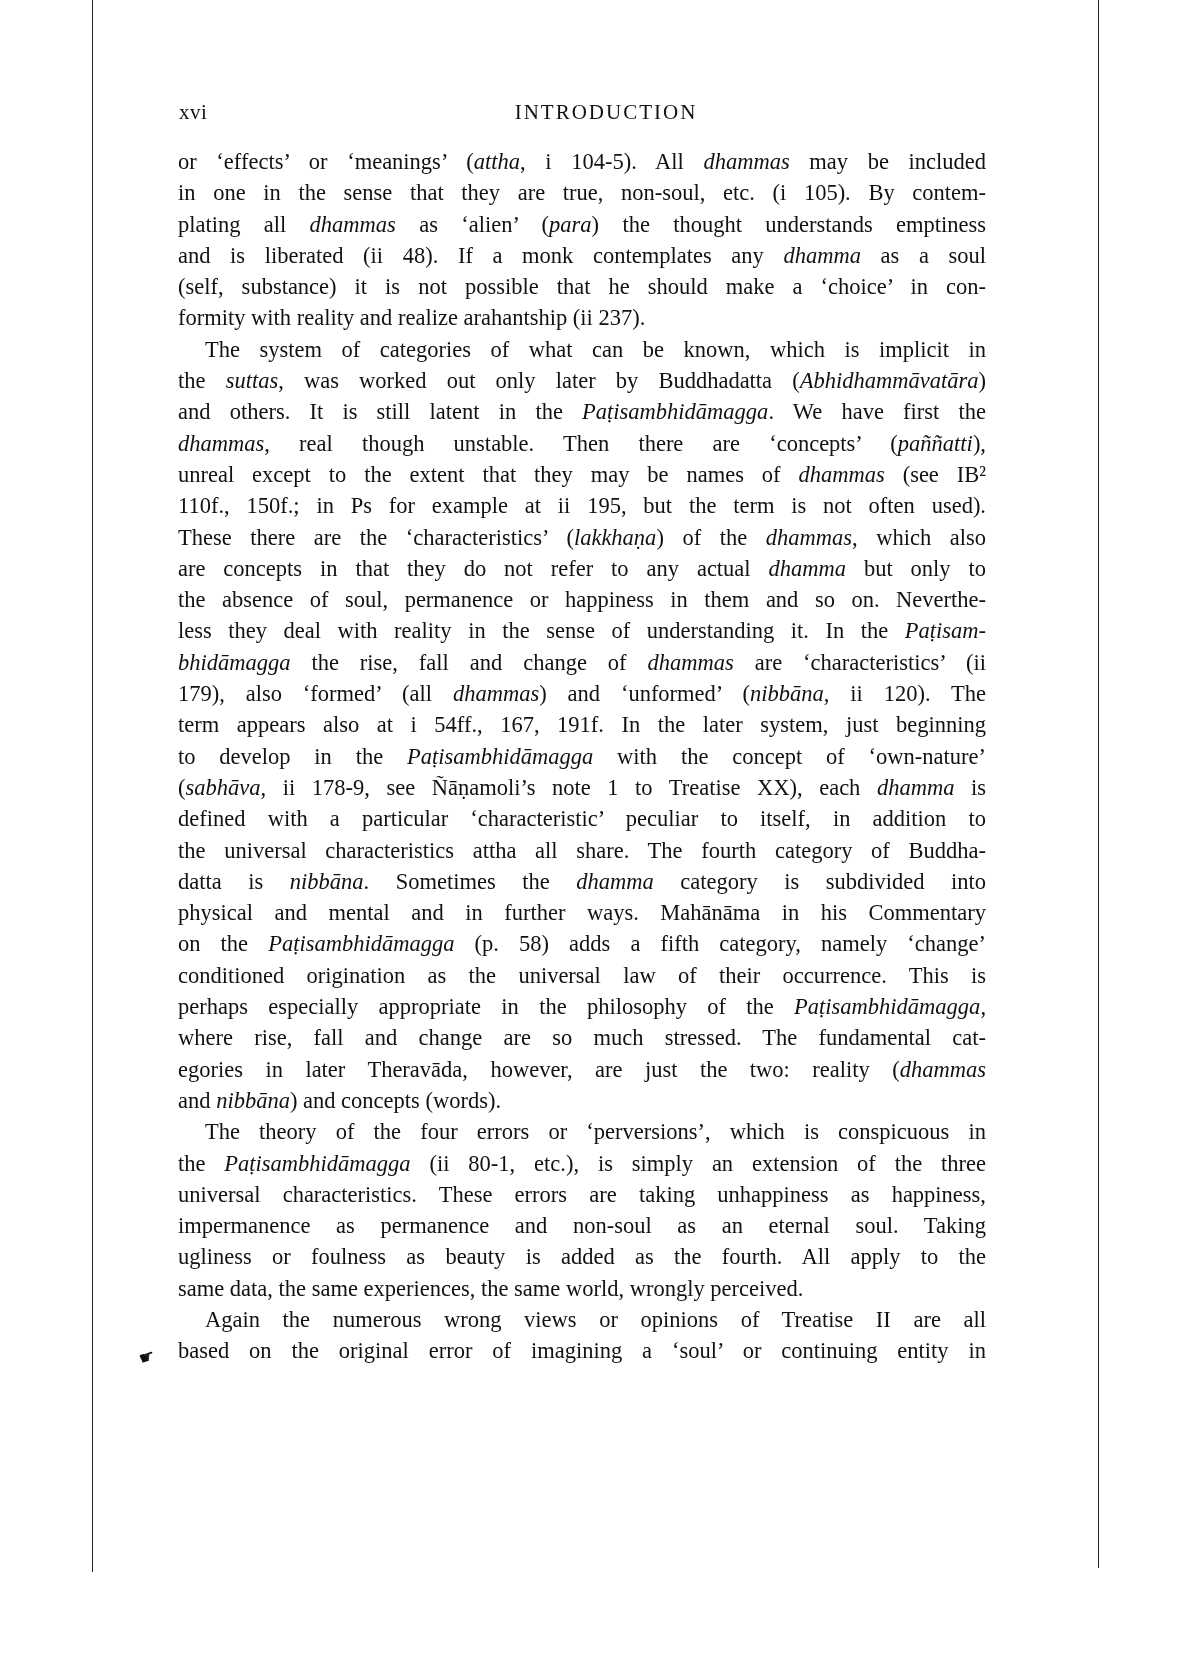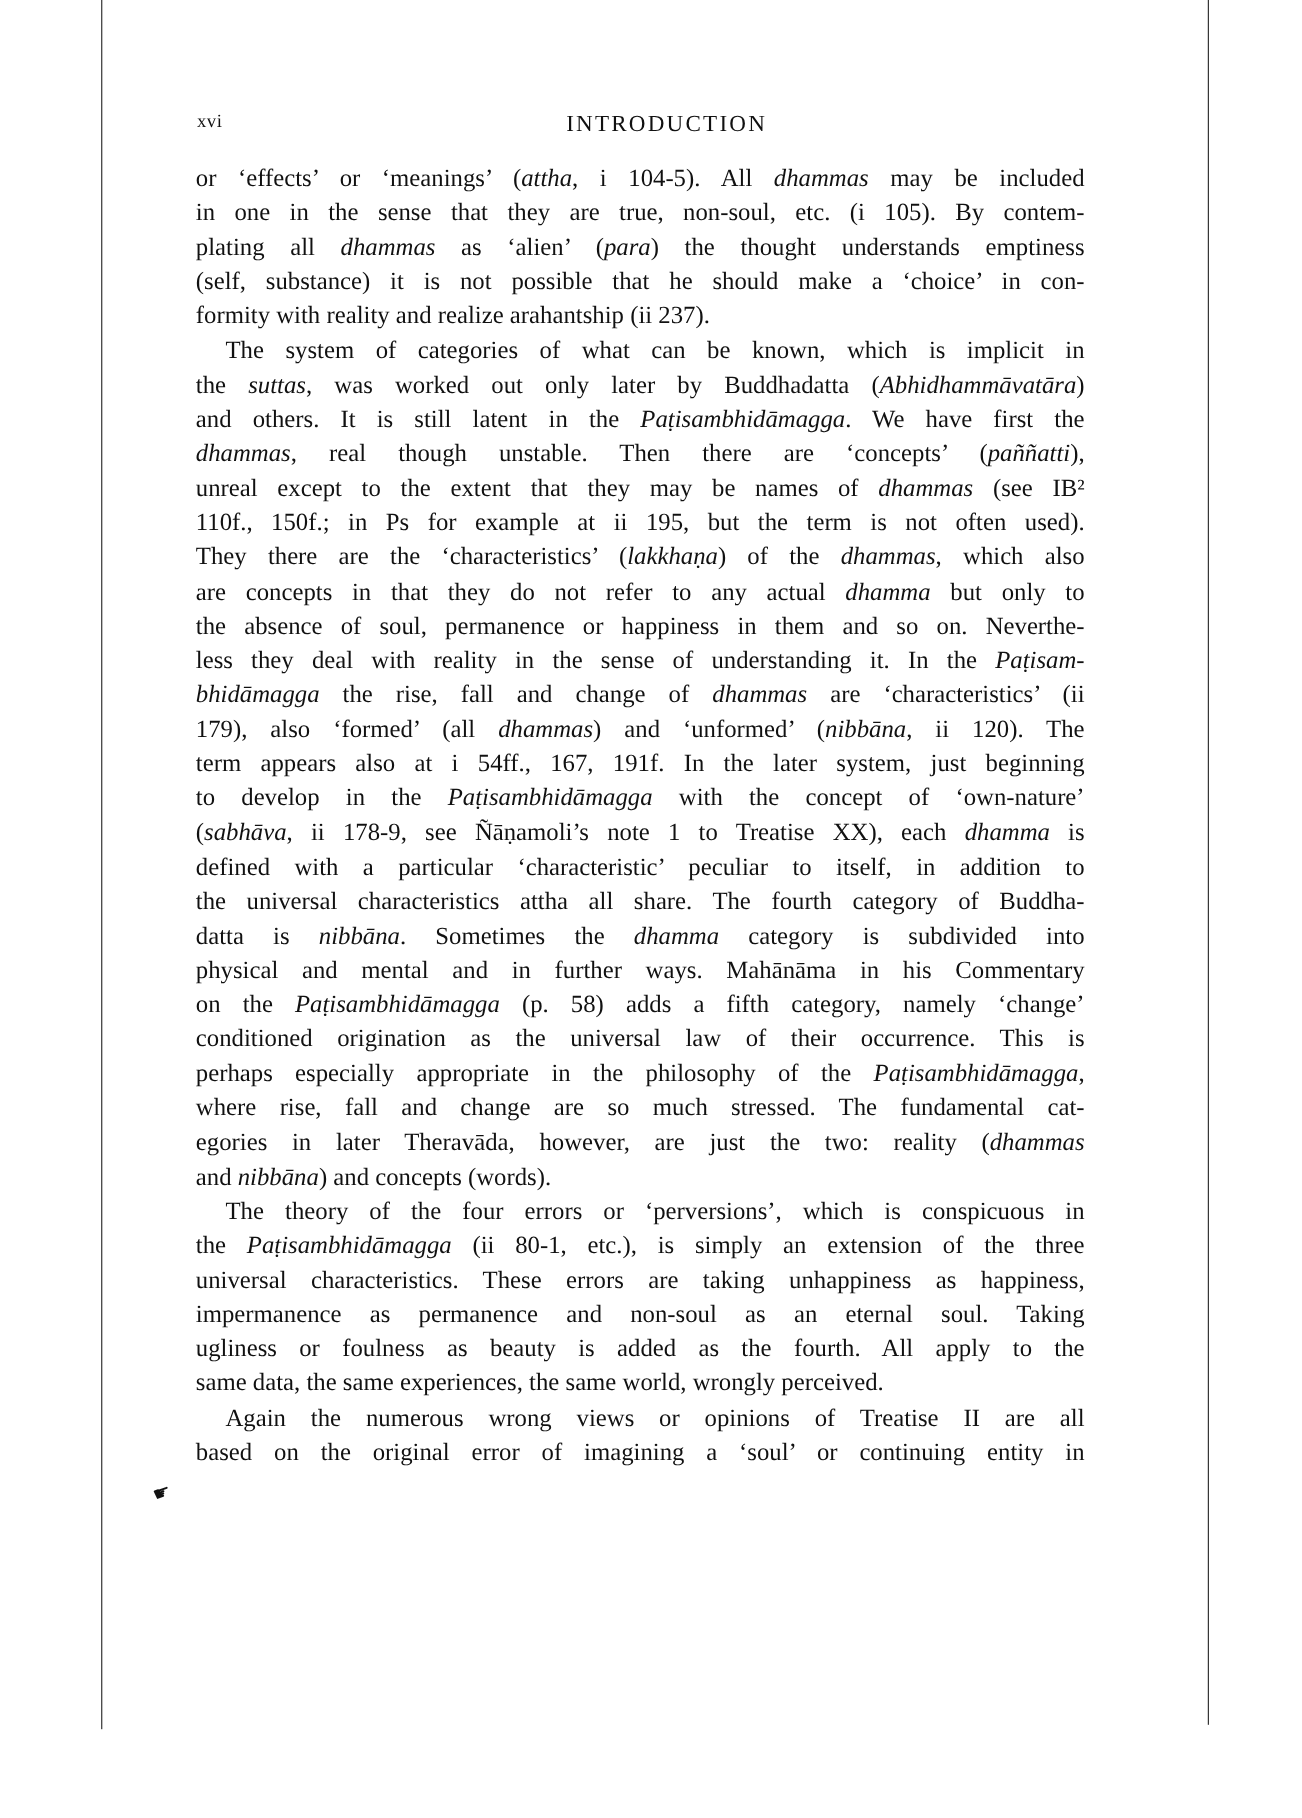--- a/index.html
+++ b/index.html
@@ -1,20 +1,20 @@
 <!DOCTYPE html>
 <html><head>
 <meta charset="utf-8">
 <style>
   html, body { margin: 0; padding: 0; background: #ffffff; }
   body { width: 1184px; height: 1653px; position: relative; overflow: hidden;
          font-family: "Liberation Serif", "DejaVu Serif", serif; color: #111; }
   .border-left { position: absolute; left: 92px; top: 0; width: 1px; height: 1572px; background: #222; }
   .border-right { position: absolute; left: 1098px; top: 0; width: 1px; height: 1568px; background: #222; }
-  .page-number { position: absolute; left: 179px; top: 100px; font-size: 17px; letter-spacing: 0.5px; }
+  .page-number { position: absolute; left: 179px; top: 100px; font-size: 21px; letter-spacing: 0.5px; }
   .running-head { position: absolute; left: 0; width: 1184px; top: 100px; text-align: center;
                   font-size: 21px; letter-spacing: 2px; padding-left: 28px; box-sizing: border-box; }
   .body-text { position: absolute; left: 178px; top: 146px; width: 808px; }
   .line { height: 31.3px; line-height: 31.3px; font-size: 22.5px; white-space: nowrap;
           text-align: justify; text-align-last: justify; }
   .line.indent { padding-left: 27px; }
   .line.last { text-align-last: left; }
   .line i { }
   .margin-mark { position: absolute; left: 139px; top: 1346px; font-size: 18px; transform: rotate(-20deg); }
 </style>
@@ -26,29 +26,30 @@
 
 <div class="page-number">xvi</div>
 <div class="running-head">INTRODUCTION</div>
 
 <div class="margin-mark">☛</div>
 
 <div class="body-text" id="body-text">
     <div class="line"><span>or ‘effects’ or ‘meanings’ (</span><i>attha</i><span>, i 104-5). All </span><i>dhammas</i><span> may be included</span></div>
     <div class="line"><span>in one in the sense that they are true, non-soul, etc. (i 105). By contem-</span></div>
     <div class="line"><span>plating all </span><i>dhammas</i><span> as ‘alien’ (</span><i>para</i><span>) the thought understands emptiness</span></div>
+    <div class="line"><span>and is liberated (ii 48). If a monk contemplates any </span><i>dhamma</i><span> as a soul</span></div>
     <div class="line"><span>(self, substance) it is not possible that he should make a ‘choice’ in con-</span></div>
     <div class="line last"><span>formity with reality and realize arahantship (ii 237).</span></div>
     <div class="line indent"><span>The system of categories of what can be known, which is implicit in</span></div>
     <div class="line"><span>the </span><i>suttas</i><span>, was worked out only later by Buddhadatta (</span><i>Abhidhammāvatāra</i><span>)</span></div>
     <div class="line"><span>and others. It is still latent in the </span><i>Paṭisambhidāmagga</i><span>. We have first the</span></div>
     <div class="line"><i>dhammas</i><span>, real though unstable. Then there are ‘concepts’ (</span><i>paññatti</i><span>),</span></div>
     <div class="line"><span>unreal except to the extent that they may be names of </span><i>dhammas</i><span> (see IB²</span></div>
     <div class="line"><span>110f., 150f.; in Ps for example at ii 195, but the term is not often used).</span></div>
-    <div class="line"><span>They there are the ‘characteristics’ (</span><i>lakkhaṇa</i><span>) of the </span><i>dhammas</i><span>, which also</span></div>
+    <div class="line"><span>These there are the ‘characteristics’ (</span><i>lakkhaṇa</i><span>) of the </span><i>dhammas</i><span>, which also</span></div>
     <div class="line"><span>are concepts in that they do not refer to any actual </span><i>dhamma</i><span> but only to</span></div>
     <div class="line"><span>the absence of soul, permanence or happiness in them and so on. Neverthe-</span></div>
     <div class="line"><span>less they deal with reality in the sense of understanding it. In the </span><i>Paṭisam-</i></div>
     <div class="line"><i>bhidāmagga</i><span> the rise, fall and change of </span><i>dhammas</i><span> are ‘characteristics’ (ii</span></div>
     <div class="line"><span>179), also ‘formed’ (all </span><i>dhammas</i><span>) and ‘unformed’ (</span><i>nibbāna</i><span>, ii 120). The</span></div>
     <div class="line"><span>term appears also at i 54ff., 167, 191f. In the later system, just beginning</span></div>
     <div class="line"><span>to develop in the </span><i>Paṭisambhidāmagga</i><span> with the concept of ‘own-nature’</span></div>
     <div class="line"><span>(</span><i>sabhāva</i><span>, ii 178-9, see Ñāṇamoli’s note 1 to Treatise XX), each </span><i>dhamma</i><span> is</span></div>
     <div class="line"><span>defined with a particular ‘characteristic’ peculiar to itself, in addition to</span></div>
     <div class="line"><span>the universal characteristics attha all share. The fourth category of Buddha-</span></div>

